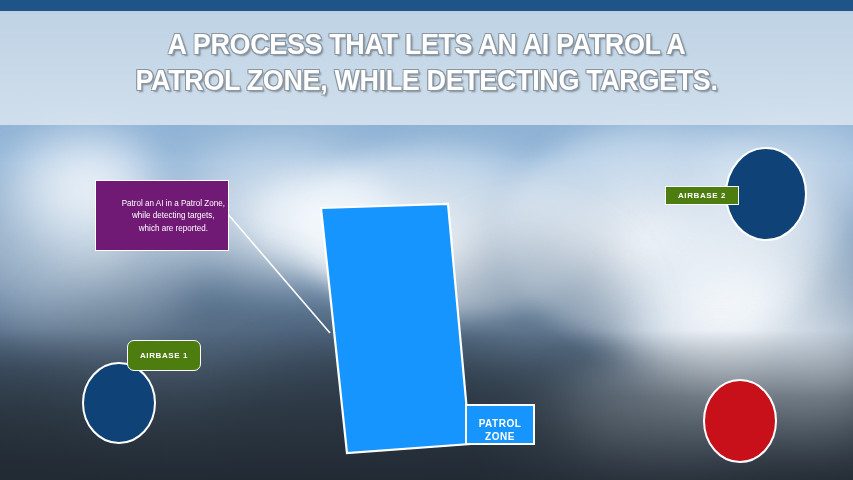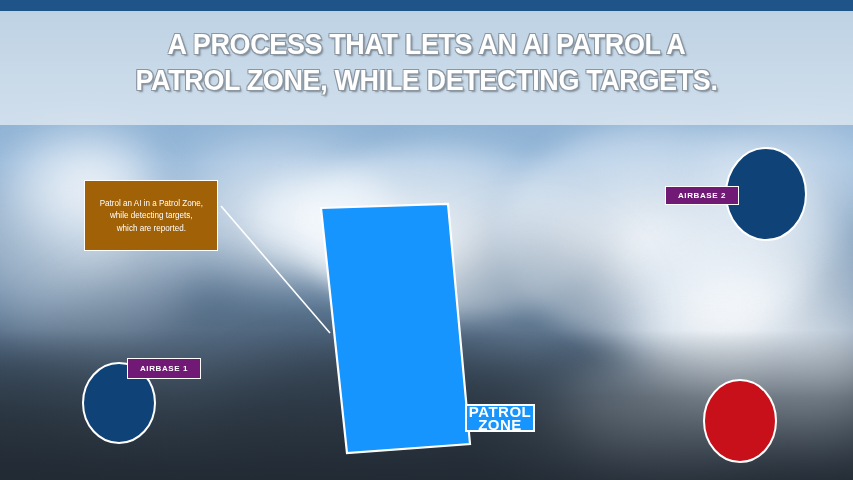--- a/index.html
+++ b/index.html
@@ -121,28 +121,28 @@
 
   
   #overlay {
     position: absolute;
     left: 0; top: 0;
   }
 
   
   .callout {
     position: absolute;
-    left: 84px; top: 180px;
+    left: 95px; top: 180px;
     width: 134px; height: 71px;
-    background: #a16207;
+    background: #701a75;
     border: 1px solid #ffffff;
     box-sizing: border-box;
     display: flex;
     align-items: center;
-    justify-content: center;
+    justify-content: flex-end;
   }
   .callout-text {
     color: #ffffff;
     font-size: 8.5px;
     line-height: 12.5px;
     text-align: center;
     white-space: pre-line;
     transform: scaleX(0.95);
   }
 
@@ -154,41 +154,42 @@
     align-items: center;
     justify-content: center;
     color: #ffffff;
     font-size: 8px;
     font-weight: bold;
     letter-spacing: 0.6px;
     text-align: center;
     line-height: 10px;
   }
   .lbl-navy {
-    background: #701a75;
+    background: #4d7c0f;
     border: 1.5px solid #ffffff;
   }
   .lbl-red {
     background: #c8101a;
     border: 1.5px solid #ffffff;
   }
   .lbl-cyan {
     background: #1795ff;
     border: 2px solid #ffffff;
   }
 
-  #label-airbase-1 { left: 127px; top: 358px; width: 74px; height: 21px; }
+  #label-airbase-1 { left: 127px; top: 340px; width: 74px; height: 31px; border-radius: 7px; }
   #label-airbase-2 { left: 665px; top: 186px; width: 74px; height: 19px; }
   #label-airbase-4 { left: 762px; top: 393px; width: 82px; height: 21px; }
   #label-patrol-zone {
-    left: 465px; top: 404px; width: 70px; height: 28px;
+    left: 465px; top: 404px; width: 70px; height: 41px;
     white-space: pre-line;
-    font-size: 15px;
+    font-size: 10px;
     line-height: 13px;
     letter-spacing: 0.5px;
+    align-items: flex-end;
   }
 </style>
 </head>
 <body>
 
 <div id="slide">
 
   <div class="sky-base"></div>
   <div class="cloud cl-soft2 c5"></div>
   <div class="cloud cl-soft2 c12"></div>

